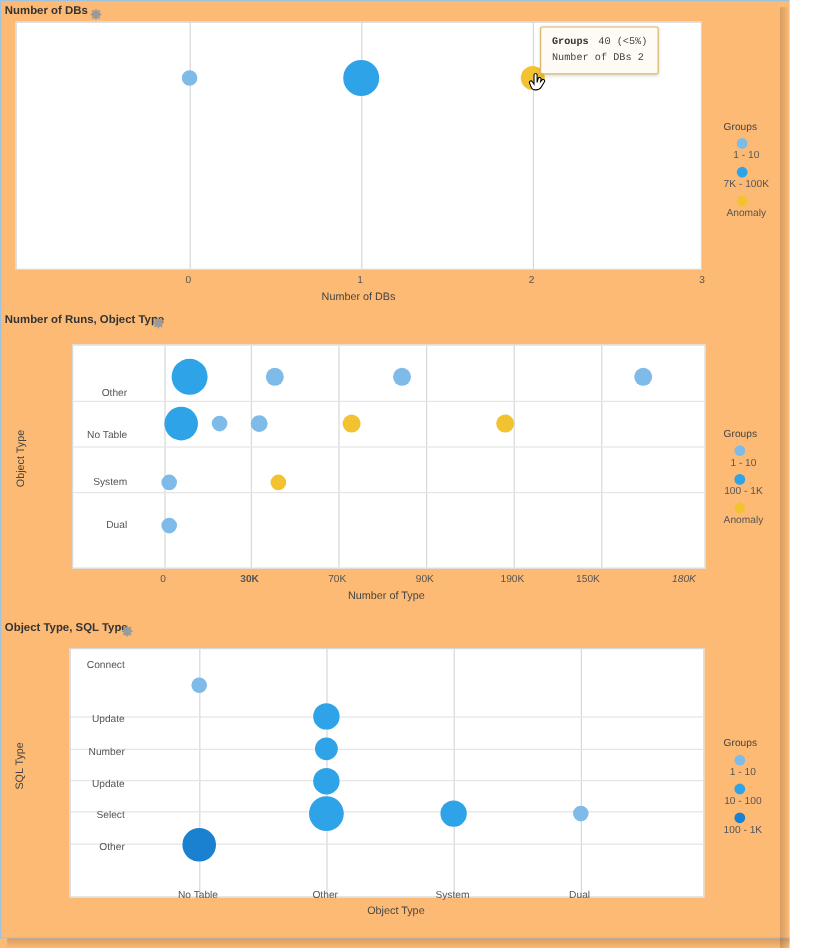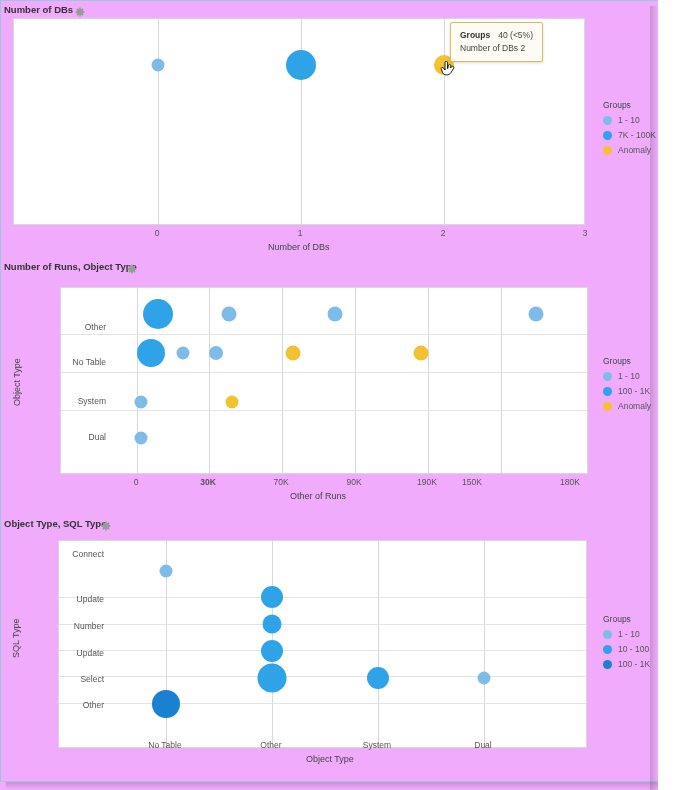--- a/index.html
+++ b/index.html
@@ -5,21 +5,21 @@
   html, body {
     margin: 0;
     padding: 0;
     background: #ffffff;
     font-family: "Liberation Sans", sans-serif;
   }
   #page {
     position: relative;
     width: 658px;
     height: 790px;
-    background: #f0abfc;
+    background: #fdba74;
     overflow: hidden;
   }
   .panel {
     position: absolute;
     left: 0;
     width: 681px;
   }
   .panel-title {
     font-size: 9.5px;
     font-weight: bold;
@@ -89,20 +89,21 @@
   }
   .legend-title {
     font-size: 8.5px;
     color: #444444;
     margin-bottom: 5px;
   }
   .legend-row {
     display: flex;
     align-items: center;
     margin-bottom: 5px;
+    flex-direction: column;
   }
   .legend-dot {
     width: 9px;
     height: 9px;
     border-radius: 50%;
     margin-right: 6px;
     flex: none;
   }
   .legend-label {
     font-size: 8.5px;
@@ -193,21 +194,21 @@
       <div class="legend-row">
         <span class="legend-dot" style="background:#2fa3e8;"></span>
         <span class="legend-label">7K - 100K</span>
       </div>
       <div class="legend-row">
         <span class="legend-dot" style="background:#f2c230;"></span>
         <span class="legend-label">Anomaly</span>
       </div>
     </div>
 
-    <div class="tooltip" style="left:450px;top:18px;">
+    <div class="tooltip" style="left:450px;top:18px;font-family:Liberation Mono, monospace;">
       <div class="tt-line">
         <span class="tt-strong">Groups</span><span>40 (&lt;5%)</span>
       </div>
       <div class="tt-line">
         <span>Number of DBs</span>
         <span>2</span>
       </div>
     </div>
 
     <div class="cursor" style="left:440px;top:57px;">
@@ -257,24 +258,24 @@
     <div class="tick-label tick-y" style="left:56px;top:66px;width:50px;">Other</div>
     <div class="tick-label tick-y" style="left:56px;top:101px;width:50px;">No Table</div>
     <div class="tick-label tick-y" style="left:56px;top:140px;width:50px;">System</div>
     <div class="tick-label tick-y" style="left:56px;top:176px;width:50px;">Dual</div>
 
     <div class="tick-label tick-x" style="left:136px;top:216px;">0</div>
     <div class="tick-label tick-x" style="left:208px;top:216px;font-weight:bold;">30K</div>
     <div class="tick-label tick-x" style="left:281px;top:216px;">70K</div>
     <div class="tick-label tick-x" style="left:354px;top:216px;">90K</div>
     <div class="tick-label tick-x" style="left:427px;top:216px;">190K</div>
-    <div class="tick-label tick-x" style="left:472px;top:216px;text-align:right;">150K</div>
-    <div class="tick-label tick-x" style="left:570px;top:216px;">180K</div>
-
-    <div class="axis-title" style="left:290px;top:230px;">Other of Runs</div>
+    <div class="tick-label tick-x" style="left:490px;top:216px;text-align:right;">150K</div>
+    <div class="tick-label tick-x" style="left:570px;top:216px;font-style:italic;">180K</div>
+
+    <div class="axis-title" style="left:290px;top:230px;">Number of Type</div>
     <div class="axis-title axis-title-y" style="left:12px;top:145px;">Object Type</div>
 
     <div class="legend" style="left:603px;top:95px;">
       <div class="legend-title">Groups</div>
       <div class="legend-row">
         <span class="legend-dot" style="background:#7fbbe8;"></span>
         <span class="legend-label">1 - 10</span>
       </div>
       <div class="legend-row">
         <span class="legend-dot" style="background:#2fa3e8;"></span>

